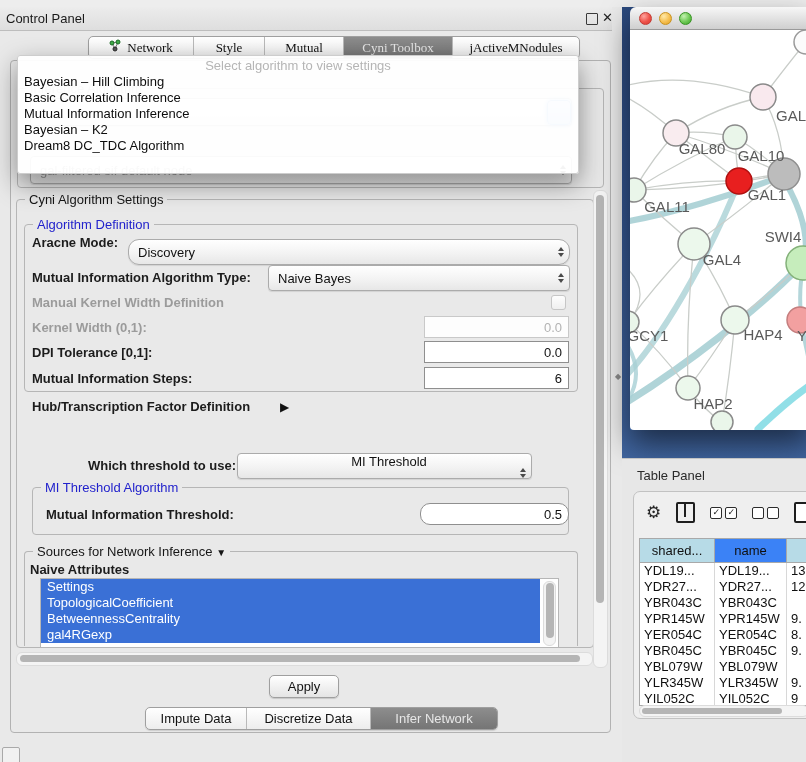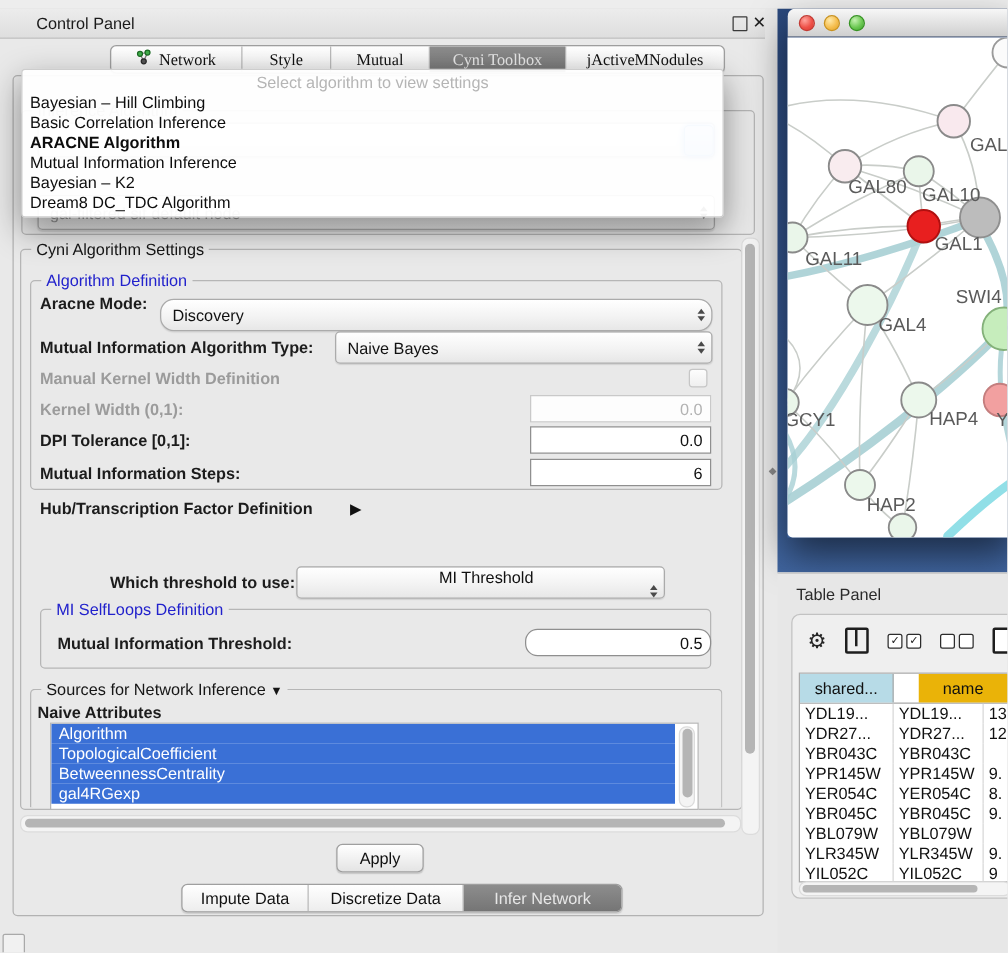--- a/index.html
+++ b/index.html
@@ -4,21 +4,21 @@
 <style>
   html,body{margin:0;padding:0;background:#e9e9e9;font-family:"Liberation Sans","DejaVu Sans",sans-serif;}
   #stage{position:relative;width:806px;height:762px;overflow:hidden;background:#e9e9e9;}
   .abs{position:absolute;}
   .lbl{font-size:13px;color:#1c1c1c;white-space:nowrap;}
   .b{font-weight:bold;}
   .dis{color:#9b9b9b;}
   
   .topstrip{left:0;top:0;width:806px;height:7px;background:#ededed;border-bottom:1px solid #d6d6d6;}
   .cp-titlebar{left:0;top:7px;width:612px;height:23px;background:linear-gradient(#ececec,#dedede);border-bottom:1px solid #bdbdbd;display:flex;align-items:center;}
-  .cp-title{margin-left:29px;font-size:13px;color:#1a1a1a;}
+  .cp-title{margin-left:6px;font-size:13px;color:#1a1a1a;}
   .float-btn{position:absolute;left:586px;top:6px;width:10px;height:10px;border:1.5px solid #3a3a3a;border-radius:1px;background:transparent;}
   .close-btn{position:absolute;left:602px;top:3px;font-size:13px;font-weight:bold;color:#222;}
   .seg-bar{display:flex;height:21px;border:1px solid #9f9f9f;border-radius:5px;overflow:hidden;background:linear-gradient(#ffffff,#ededed);box-shadow:0 1px 1px rgba(0,0,0,.12);}
   .seg{display:flex;align-items:center;justify-content:center;font-size:13px;color:#111;border-right:1px solid #b9b9b9;gap:5px;padding:0 4px;}
   .seg:last-child{border-right:none;}
   .seg.sel{background:linear-gradient(#8d8d8d,#757575);color:#e7e7e7;}
   .cp-content{left:10px;top:60px;width:599px;height:671px;border:1px solid #b2b2b2;border-radius:4px;background:#e9e9e9;}
   .group{position:absolute;border:1px solid #b6b6b6;border-radius:4px;}
   .gtitle{position:absolute;top:-8px;left:8px;background:#e9e9e9;padding:0 4px;font-size:13px;white-space:nowrap;}
   .blue-t{color:#2222cc;} .green-t{color:#2ecc2e;} .black-t{color:#161616;}
@@ -66,21 +66,21 @@
   .cbpair{display:flex;gap:3px;}
   .minicb{width:10px;height:10px;border:1.5px solid #2c2c2c;border-radius:2px;font-size:9px;line-height:9px;text-align:center;color:#1c1c1c;background:#fff;}
   .minicb.empty{color:transparent;}
   .docicon{width:14px;height:17px;border:2px solid #1e1e1e;border-radius:2px 5px 2px 2px;background:#fff;}
   .tp-table{position:absolute;left:5px;top:46px;width:168px;height:166px;overflow:hidden;background:#fff;border:1px solid #a9a9a9;}
   .tr{display:flex;height:16px;line-height:16px;}
   .tr.head{height:23px;line-height:23px;border-bottom:1px solid #a9a9a9;}
   .td{box-sizing:border-box;border-right:1px solid #c9c9c9;font-size:13px;color:#101010;padding-left:4px;white-space:nowrap;overflow:hidden;flex:none;}
   .head .td{text-align:center;padding-left:0;border-right:1px solid #a9a9a9;}
   .c0{width:75px;} .c1{width:72px;} .c2{width:60px;}
-  .hl{background:#b7dbe7;} .nh{background:#eab308;margin-left:20px;}
+  .hl{background:#b7dbe7;} .nh{background:#3b82f6;}
   .grip{left:2px;top:747px;width:16px;height:15px;border:1px solid #a9a9a9;border-radius:2px;background:#f1f1f1;}
   svg text{font-family:"Liberation Sans","DejaVu Sans",sans-serif;}
 </style>
 </head>
 <body>
 
 <div id="stage">
 
   <div class="abs topstrip"></div>
 
@@ -133,21 +133,20 @@
         <span class="tri-up"></span>
         <span class="tri-dn"></span>
       </span>
   </div>
 
   <div class="abs popup">
     <div class="popup-header">Select algorithm to view settings</div>
     <div id="popup-items">
         <div class="pitem">Bayesian – Hill Climbing</div>
         <div class="pitem">Basic Correlation Inference</div>
-        <div class="pitem sel">ARACNE Algorithm</div>
         <div class="pitem">Mutual Information Inference</div>
         <div class="pitem">Bayesian – K2</div>
         <div class="pitem">Dream8 DC_TDC Algorithm</div>
       </div>
   </div>
 
   <div class="group" style="left:16px;top:199px;width:576px;height:447px;">
     <span class="gtitle black-t">Cyni Algorithm Settings</span>
   </div>
 
@@ -190,34 +189,34 @@
 
   <span class="abs lbl b" style="left:88px;top:458px;">Which threshold to use:</span>
   <div class="combo" style="left:237px;top:453px;width:293px;height:24px;flex-direction:column;">
     <span class="cv">MI Threshold</span>
     <span class="stepper">
         <span class="tri-up"></span>
         <span class="tri-dn"></span>
       </span>
   </div>
   <div class="group" style="left:32px;top:487px;width:535px;height:46px;">
-    <span class="gtitle blue-t">MI SelfLoops Definition</span>
+    <span class="gtitle blue-t">MI Threshold Algorithm</span>
   </div>
   <span class="abs lbl b" style="left:46px;top:507px;">Mutual Information Threshold:</span>
   <div class="field" style="left:420px;top:503px;width:141px;height:20px;border-radius:10px;">
       <span>0.5</span>
     </div>
 
   <div class="group" style="left:24px;top:551px;width:552px;height:94px;border-bottom:none;border-radius:4px 4px 0 0;">
     <span class="gtitle black-t"><span>Sources for Network Inference</span> <span style="font-size:10px;">▼</span></span>
   </div>
   <span class="abs lbl b" style="left:30px;top:562px;">Naive Attributes</span>
   <div class="listbox" style="left:40px;top:578px;width:517px;height:68px;">
     <div id="attr-items">
-        <div class="litem sel">Algorithm</div>
+        <div class="litem sel">Settings</div>
         <div class="litem sel">TopologicalCoefficient</div>
         <div class="litem sel">BetweennessCentrality</div>
         <div class="litem sel">gal4RGexp</div>
       </div>
     <div class="vscroll" style="right:2px;top:2px;width:11px;height:63px;">
       <div class="vthumb" style="left:1.5px;top:1px;width:8px;height:55px;"></div>
     </div>
   </div>
 
   <div class="vscroll" style="left:593px;top:190px;width:13px;height:476px;">

